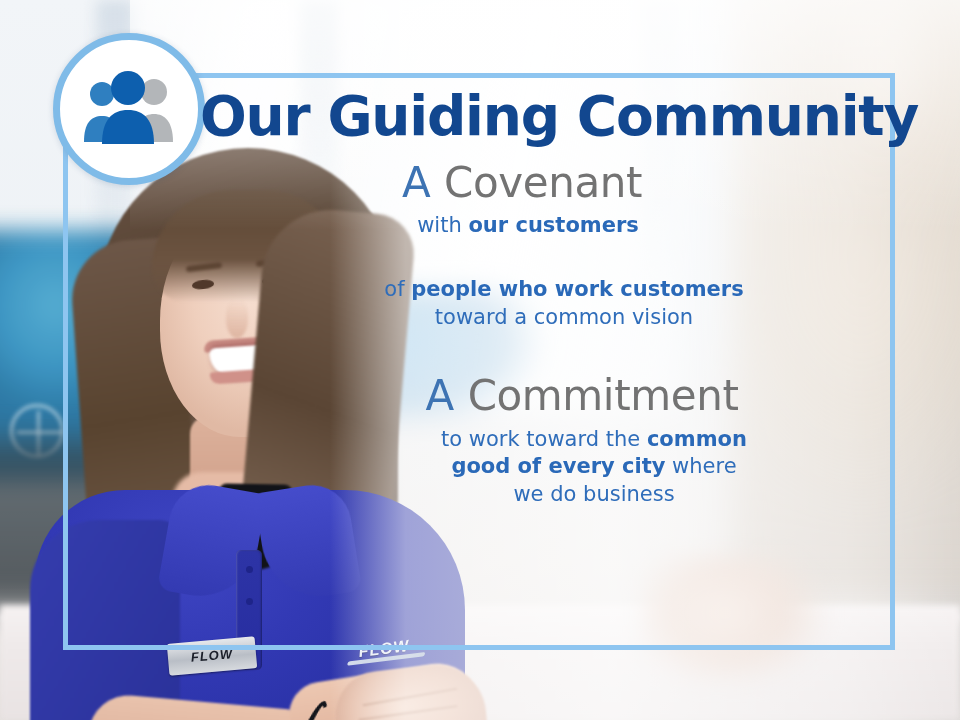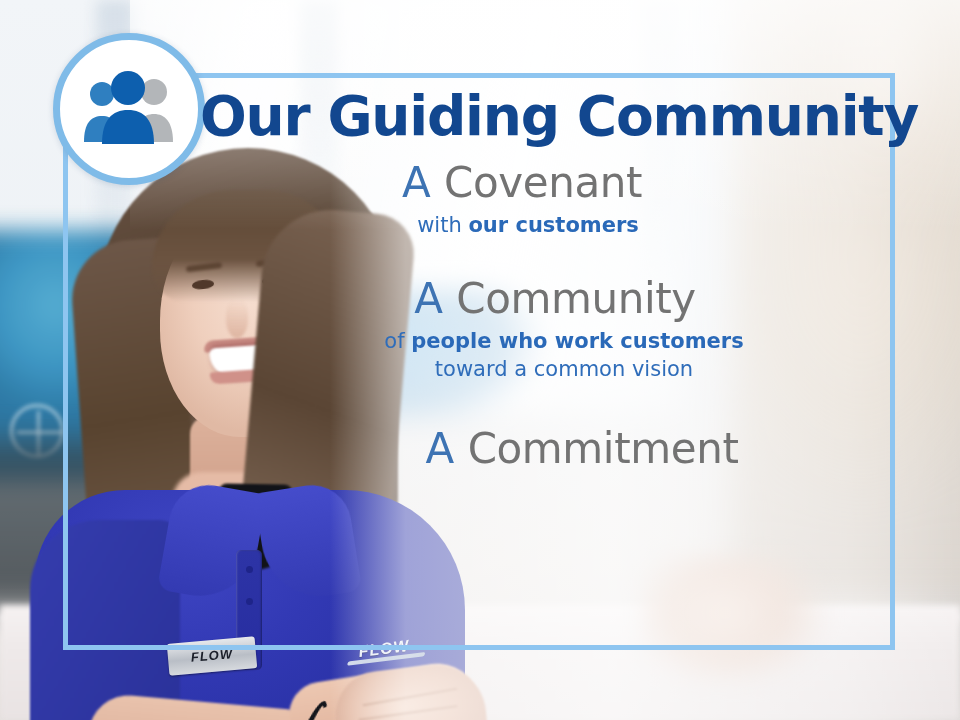--- a/index.html
+++ b/index.html
@@ -458,28 +458,25 @@
 
     <div class="principle pr-covenant">
       <div class="p-head">
         <span class="art">A</span>
         <span class="word">Covenant</span>
       </div>
       <div class="p-sub"><span>with </span><b>our customers</b></div>
     </div>
 
     <div class="principle pr-community">
-      <div class="p-head">
-        <span class="art">A</span>
-        <span class="word">Community</span>
-      </div>
       <div class="p-sub"><span>of </span><b>people who work customers</b><br><span>toward a common vision</span></div>
     </div>
 
     <div class="principle pr-commitment">
       <div class="p-head">
         <span class="art">A</span>
         <span class="word">Commitment</span>
       </div>
+      <div class="p-sub"><span>to work toward the </span><b>common</b><br><b>good of every city</b><span> where</span><br><span>we do business</span></div>
     </div>
 
   </div>
 </div>
 
 </body></html>

